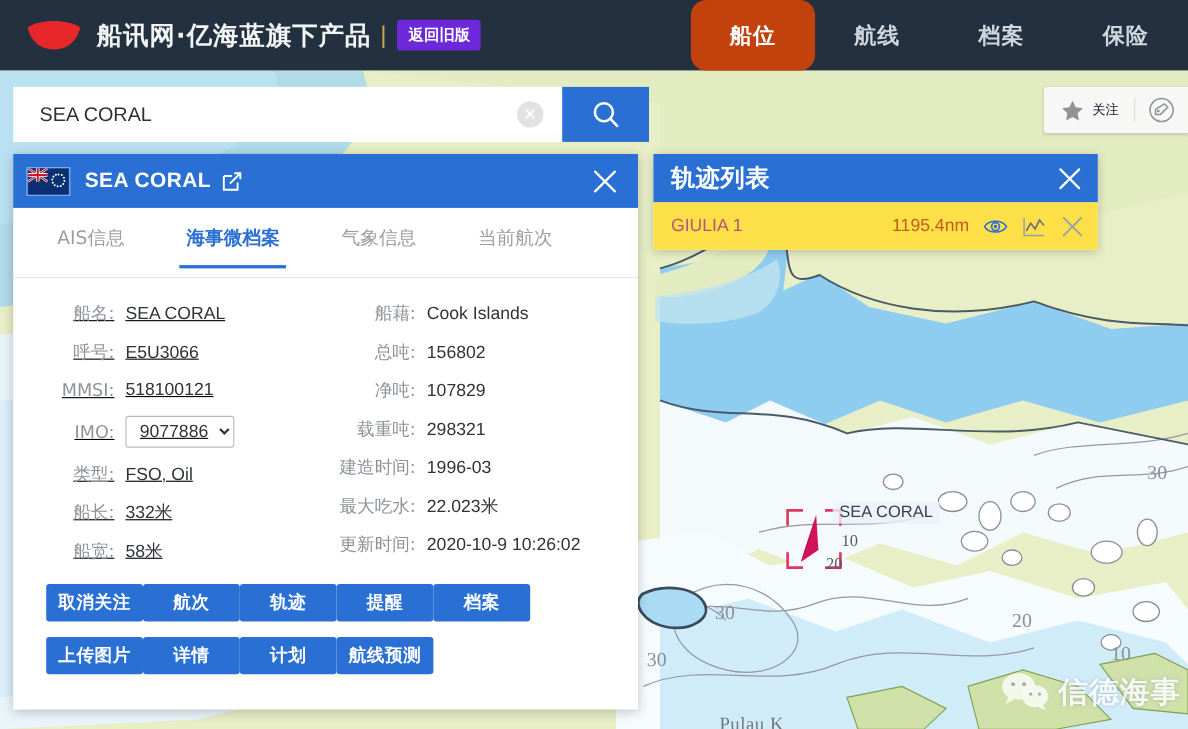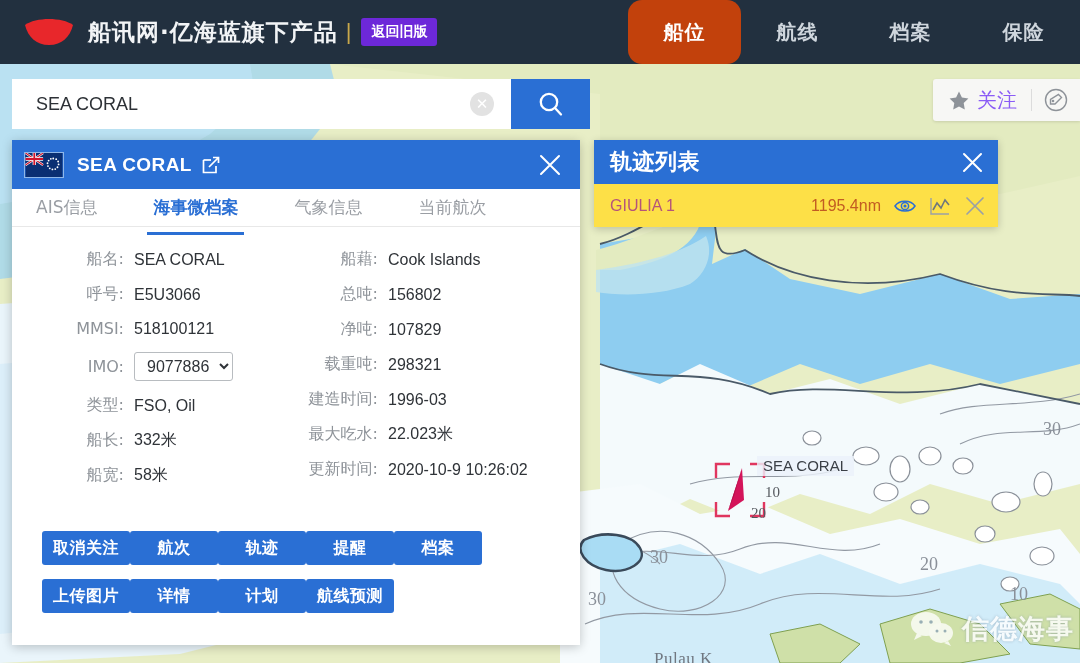--- a/index.html
+++ b/index.html
@@ -73,54 +73,54 @@
     font-size:15px; line-height:1; cursor:pointer; font-family:"DejaVu Sans",sans-serif;
   }
   .search-go { width:79px; background:#2a6fd4; display:flex; align-items:center; justify-content:center; cursor:pointer; }
 
   
   .follow-box {
     position:absolute; right:0px; top:79px; height:42px; display:flex; align-items:center;
     background:#f7f7f5; border-radius:3px 0 0 3px; z-index:40; box-shadow: 0 1px 3px rgba(0,0,0,.12);
   }
   .follow-btn { display:flex; align-items:center; gap:8px; padding: 0 14px 0 16px; cursor:pointer; }
-  .follow-label { font-size:20px; color:#8b5cf6; font-family:"DejaVu Sans",sans-serif; }
+  .follow-label { font-size:12px; color:#0f172a; font-family:"DejaVu Sans",sans-serif; }
   .follow-divider { width:1px; height:22px; background:#dcdcdc; }
   .tag-btn { padding: 0 12px; display:flex; align-items:center; cursor:pointer; }
 
   
   .panel {
     position:absolute; left:12px; top:140px; width:568px; height: 505px;
     background:#ffffff; box-shadow: 0 2px 10px rgba(0,0,0,.22); z-index:45;
     display:flex; flex-direction:column;
   }
   .panel-head {
     height:49px; background:#2a6fd4; display:flex; align-items:center; padding: 0 14px 0 12px;
   }
   .flag { width:40px; height:26px; border:1px solid #8fb7e8; flex:0 0 auto; }
   .panel-title { color:#fff; font-size:19px; font-weight:700; margin-left:13px;
                  font-family:"Liberation Sans", sans-serif; letter-spacing:.4px; }
   .edit-ico { margin-left:9px; cursor:pointer; display:flex; }
   .panel-close { margin-left:auto; cursor:pointer; display:flex; padding:4px; }
 
-  .tabs { display:flex; height:38px; align-items:center; border-bottom:1px solid #e8e8e8; padding-left: 22px; }
+  .tabs { display:flex; height:64px; border-bottom:1px solid #e8e8e8; padding-left: 38px; }
   .tab {
     font-size:17px; color:#9a9ea4; padding: 0 2px; margin-right: 52px; height:55px;
     display:flex; align-items:center; position:relative; cursor:pointer;
     font-family:"DejaVu Sans", sans-serif;
   }
   .tab.active { color:#2a6fd4; font-weight:700; }
   .tab.active::after {
     content:""; position:absolute; left:-4px; right:-4px; bottom:0; height:3px; background:#2a6fd4;
   }
 
   .panel-body { flex:1; padding: 22px 0 0 0; position:relative; }
   .info-grid { display:flex; }
   .info-col { display:flex; flex-direction:column; gap: 14px; }
-  .info-col.left { width: 250px; padding-left: 20px; }
+  .info-col.left { width: 250px; padding-left: 0; text-decoration: underline; }
   .info-col.right { width: 300px; }
   .row { display:flex; align-items:center; }
   .lbl { color:#8e9399; font-size:16px; text-align:right; font-family:"DejaVu Sans",sans-serif; }
   .info-col.left .lbl { width: 92px; }
   .info-col.right .lbl { width: 116px; }
   .val { color:#2f3338; font-size:16px; margin-left:10px; font-family:"Liberation Sans",sans-serif; }
   .imo-select {
     margin-left:10px; font-size:16px; color:#2f3338; padding: 3px 6px 3px 8px;
     border:1px solid #b8bcc0; border-radius:3px; background:#fff;
     font-family:"Liberation Sans",sans-serif; height:29px;

